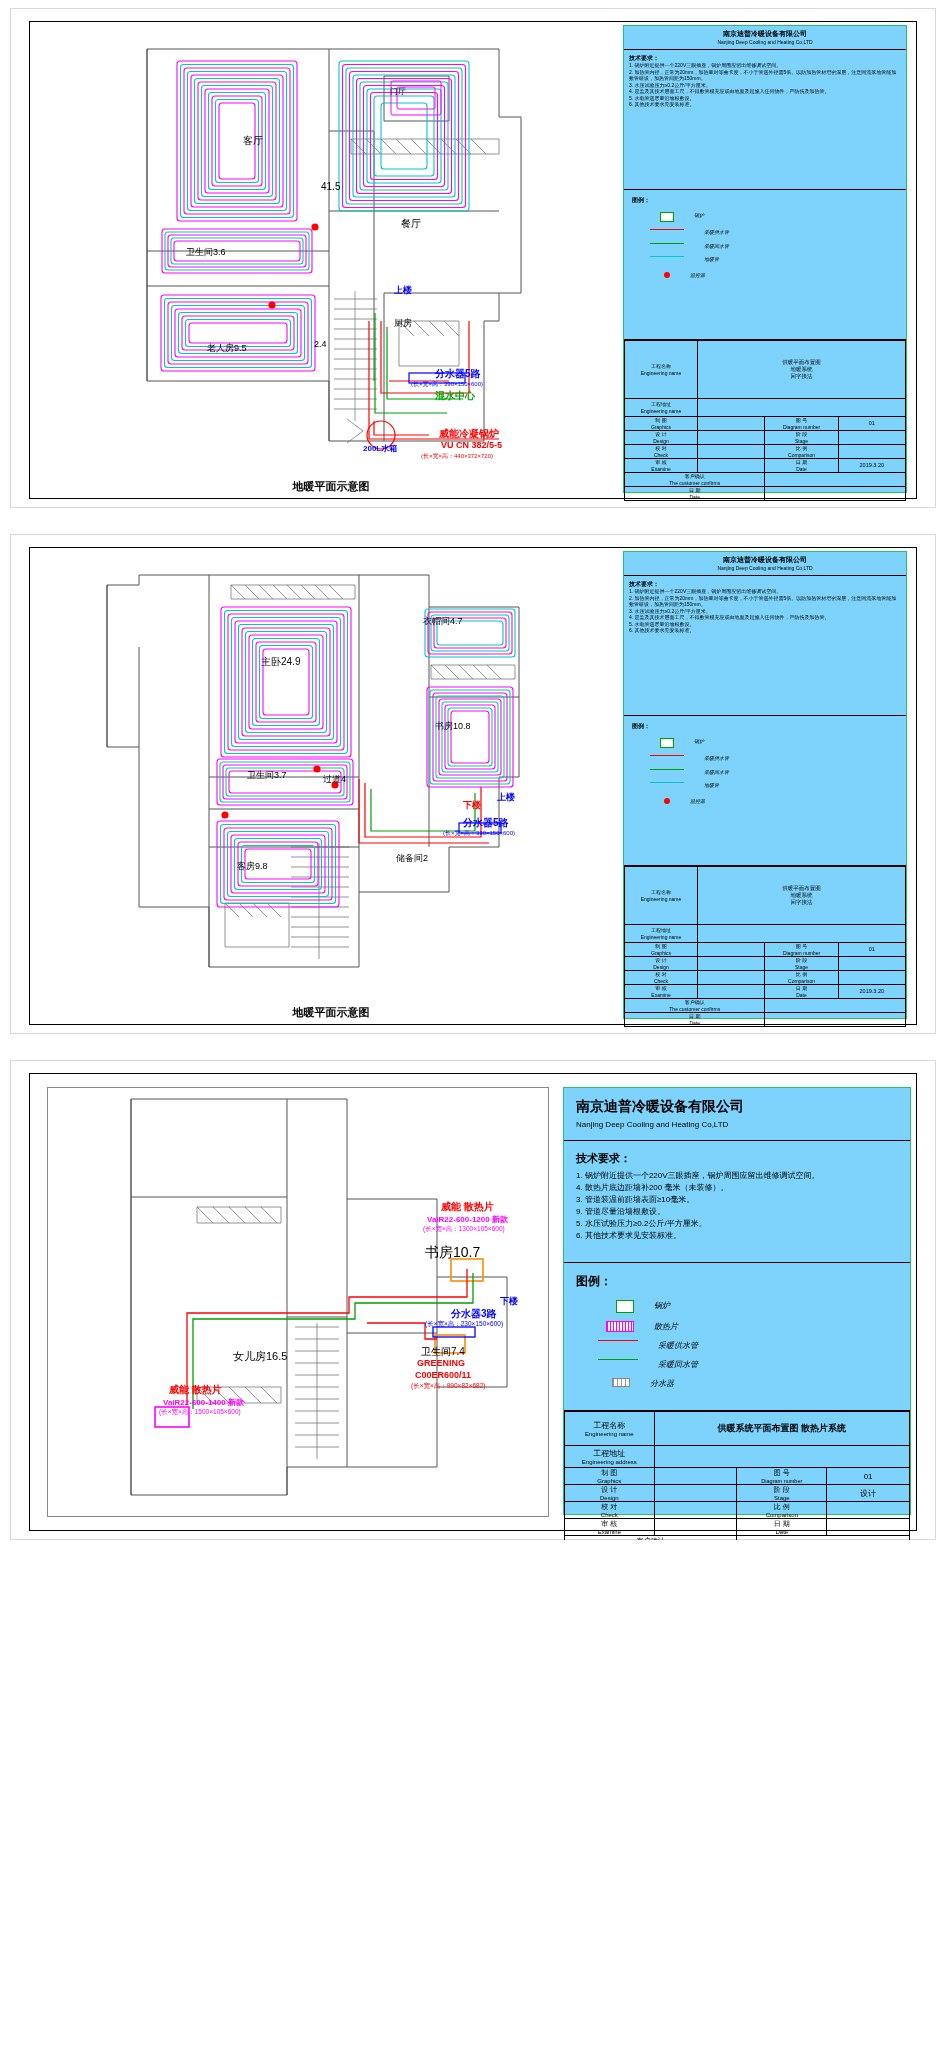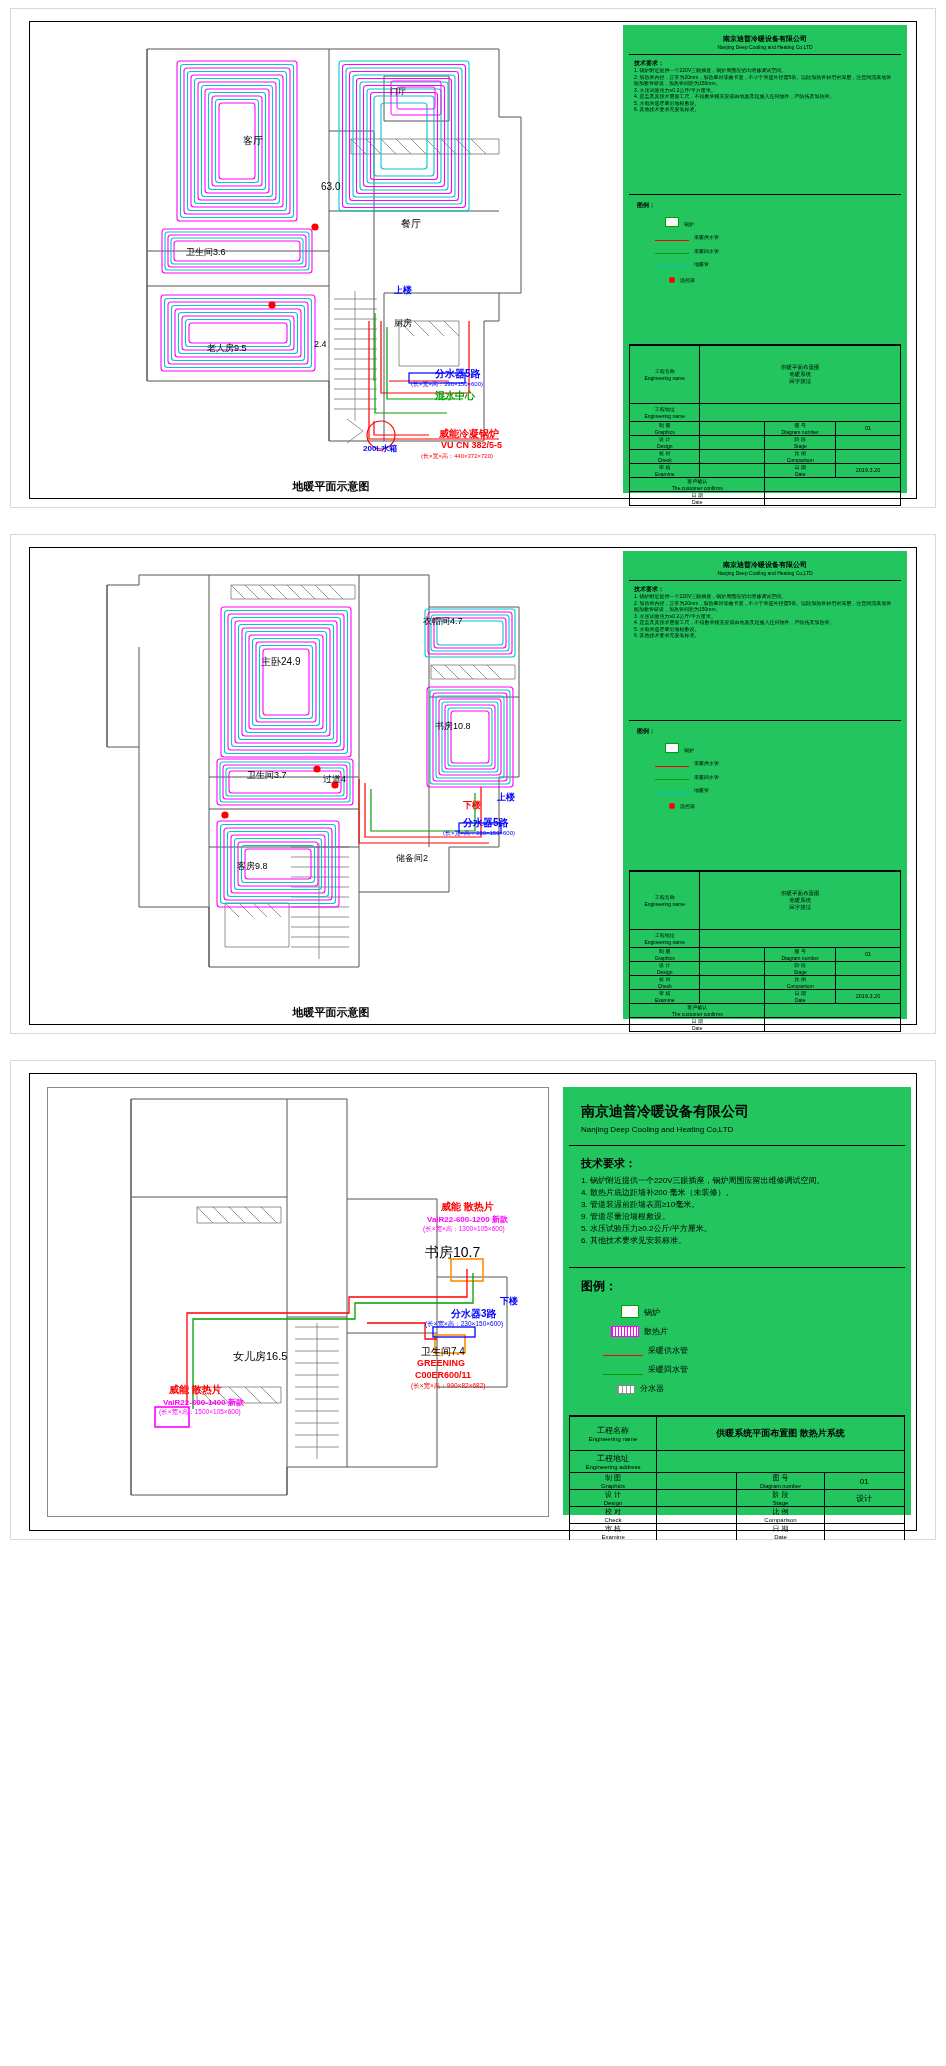--- a/index.html
+++ b/index.html
@@ -3,36 +3,36 @@
 <meta charset="utf-8">
 <style>
   html,body{margin:0;padding:0;background:#ffffff;}
   body{width:946px;font-family:"Liberation Sans","DejaVu Sans",sans-serif;color:#000;}
   .sheet{position:relative;background:#fff;border:1px solid #d8d8d8;margin:0 auto;box-sizing:border-box;}
   .sheet1{width:926px;height:500px;margin-top:8px;}
   .sheet2{width:926px;height:500px;margin-top:26px;}
   .sheet3{width:926px;height:480px;margin-top:26px;}
   .frame{position:absolute;border:1px solid #000;}
   
-  .tb{position:absolute;border:6px solid #22c55e;box-sizing:border-box;background:#22c55e;}
+  .tb{position:absolute;border:1px solid #22c55e;box-sizing:border-box;background:#7dd3fc;}
   .tb-row{border-bottom:1px solid #000;box-sizing:border-box;}
   .company{text-align:center;font-weight:bold;}
   .tech-title{font-weight:bold;}
   .legend-title{font-weight:bold;}
   .tiny{font-size:5px;line-height:6.5px;}
   .mini{font-size:5.5px;line-height:7px;}
   .sm{font-size:6px;line-height:8px;}
   .plan-caption{position:absolute;font-weight:bold;text-align:center;}
   .lbl{position:absolute;white-space:nowrap;}
   .blue{color:#0000ff;}
   .red{color:#ff0000;}
   .green{color:#00a000;}
   .magenta{color:#ff00ff;}
   svg{position:absolute;left:0;top:0;overflow:visible;}
-  .lg-row{display:flex;align-items:flex-end;gap:5px;}
+  .lg-row{display:flex;align-items:flex-start;gap:20px;font-style:italic;}
   .lg-line{width:34px;height:0;border-top:1px solid;}
   .lg-box{width:12px;height:8px;border:1px solid #00a000;background:#ffffff;}
   .lg-dot{width:6px;height:6px;border-radius:50%;background:#ff0000;}
   .lg-rad{width:26px;height:9px;border:1px solid #ff00ff;background:repeating-linear-gradient(90deg,#ff00ff 0 1px,#fff 1px 3px);}
   .lg-man{width:16px;height:7px;border:1px solid #888;background:repeating-linear-gradient(90deg,#999 0 1px,#fff 1px 4px);}
   .tbl{border-collapse:collapse;width:100%;}
   .tbl td{border:1px solid #000;padding:0;text-align:center;vertical-align:middle;}
 </style>
 </head>
 <body>
@@ -278,21 +278,21 @@
                 <div class="tiny">Date</div>
               </td>
           <td colspan="2"></td>
         </tr>
       </tbody>
         </table>
     </div>
   </div>
 
   <div class="lbl" style="left:232px;top:125px;font-size:10px;">客厅</div>
-  <div class="lbl" style="left:310px;top:172px;font-size:10px;">63.0</div>
+  <div class="lbl" style="left:310px;top:172px;font-size:10px;">41.5</div>
   <div class="lbl" style="left:390px;top:208px;font-size:10px;text-align:center;">餐厅</div>
   <div class="lbl" style="left:175px;top:237px;font-size:9px;">卫生间3.6</div>
   <div class="lbl" style="left:196px;top:333px;font-size:9px;">老人房9.5</div>
   <div class="lbl" style="left:303px;top:330px;font-size:9px;">2.4</div>
   <div class="lbl" style="left:383px;top:308px;font-size:9px;">厨房</div>
   <div class="lbl" style="left:379px;top:77px;font-size:8px;">门厅</div>
 
   <div class="lbl blue" style="left:383px;top:275px;font-size:9px;font-weight:bold;">上楼</div>
   <div class="lbl blue" style="left:424px;top:358px;font-size:10px;font-weight:bold;">分水器5路</div>
   <div class="lbl blue" style="left:400px;top:371px;font-size:6px;">(长×宽×高：390×150×600)</div>

